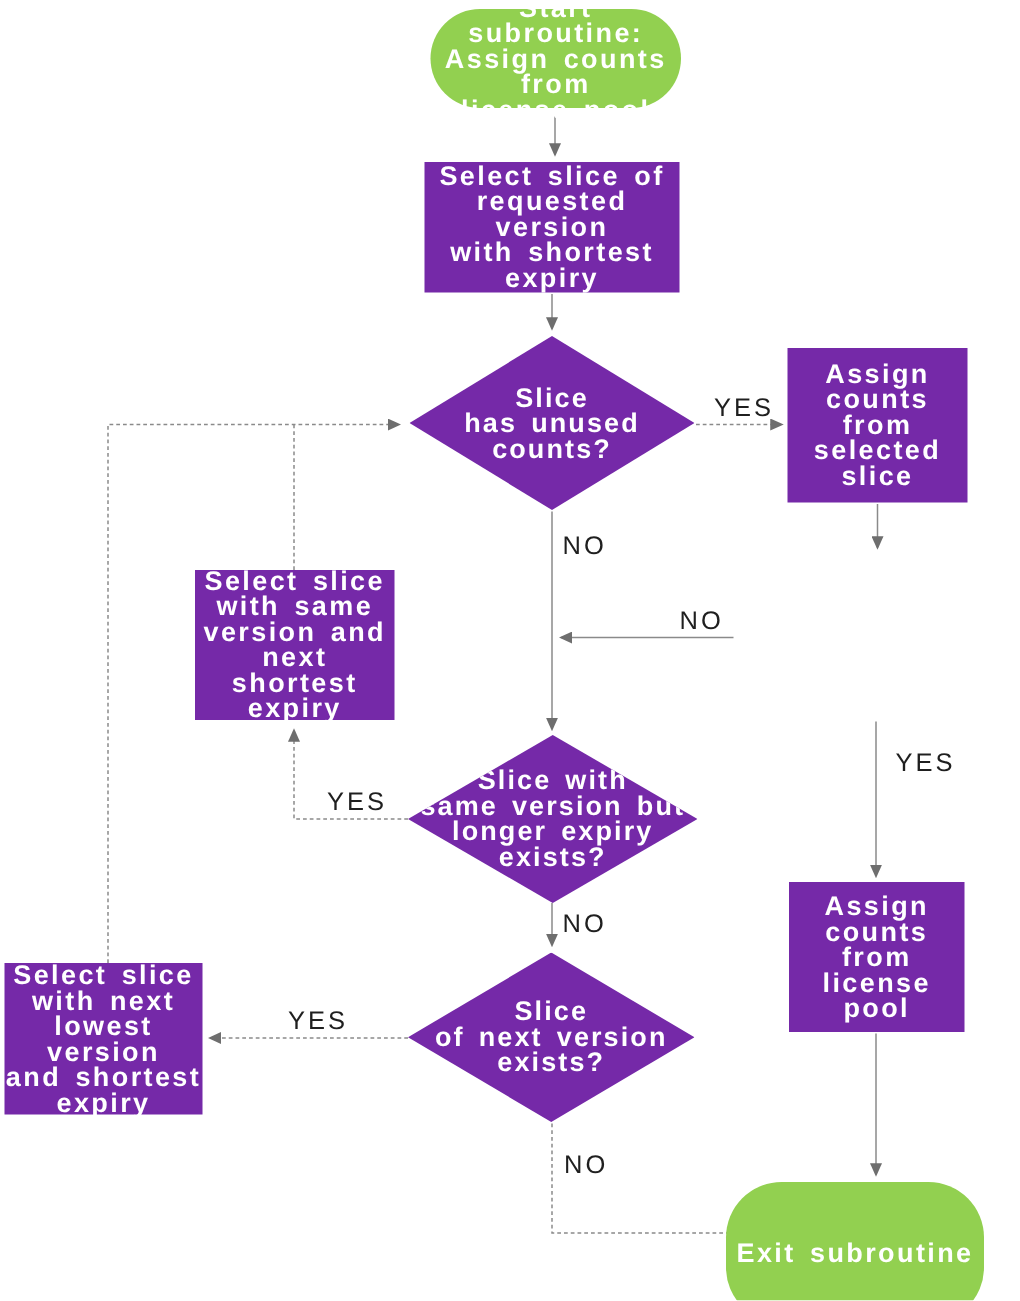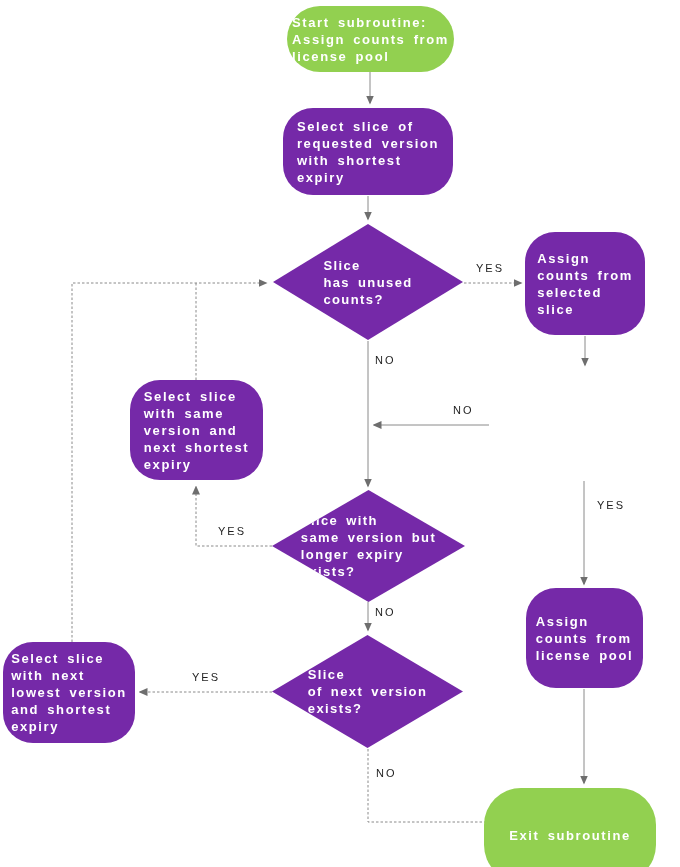--- a/index.html
+++ b/index.html
@@ -13,28 +13,28 @@
   
   #edges{position:absolute;left:0;top:0;width:680px;height:867px;}
   .edge{fill:none;stroke:var(--connector,#8a8a8a);stroke-width:1;}
   .edge.dashed{stroke-dasharray:2.5 2;}
   .arrowhead{fill:var(--arrowhead,#6e6e6e);}
 
   
   .node{
     position:absolute;
     display:flex;align-items:center;justify-content:center;
-    text-align:left;
+    text-align:center;
     color:var(--node-text,#ffffff);
     font-weight:bold;
-    font-size:13px;line-height:17px;
+    font-size:18px;line-height:17px;
     letter-spacing:1.6px;word-spacing:3px;
     white-space:pre-line;
   }
-  .rect{background:var(--node-purple,#7529a8);border-radius:30px;}
+  .rect{background:var(--node-purple,#7529a8);}
   .diamond{
     background:var(--node-purple,#7529a8);
     clip-path:polygon(50% 0%,100% 50%,50% 100%,0% 50%);
     letter-spacing:1.4px;
   }
   .pill{background:var(--node-green,#92d050);}
 
   
   #n-start            {left:287px;top:6px;  width:167px;height:66px; border-radius:33px;}
   #n-select-requested {left:283px;top:108px;width:170px;height:87px;}
@@ -45,21 +45,21 @@
   #n-d-longer         {left:272px;top:490px;width:193px;height:112px;}
   #n-select-next      {left:3px;  top:642px;width:132px;height:101px;}
   #n-d-nextver        {left:272px;top:635px;width:191px;height:113px;}
   #n-assign-pool      {left:526px;top:588px;width:117px;height:100px;}
   #n-exit             {left:484px;top:788px;width:172px;height:94px; border-radius:37px;}
 
   
   .edge-label{
     position:absolute;
     color:var(--edge-label-text,#1f1f1f);
-    font-size:11px;letter-spacing:2px;font-weight:400;
+    font-size:17px;letter-spacing:2px;font-weight:400;
     white-space:nowrap;
   }
   #l-d1-yes{left:476px;top:262px;}
   #l-d1-no {left:375px;top:354px;}
   #l-d2-no {left:453px;top:404px;}
   #l-d2-yes{left:597px;top:499px;}
   #l-d3-yes{left:218px;top:525px;}
   #l-d3-no {left:375px;top:606px;}
   #l-d4-yes{left:192px;top:671px;}
   #l-d4-no {left:376px;top:767px;}

